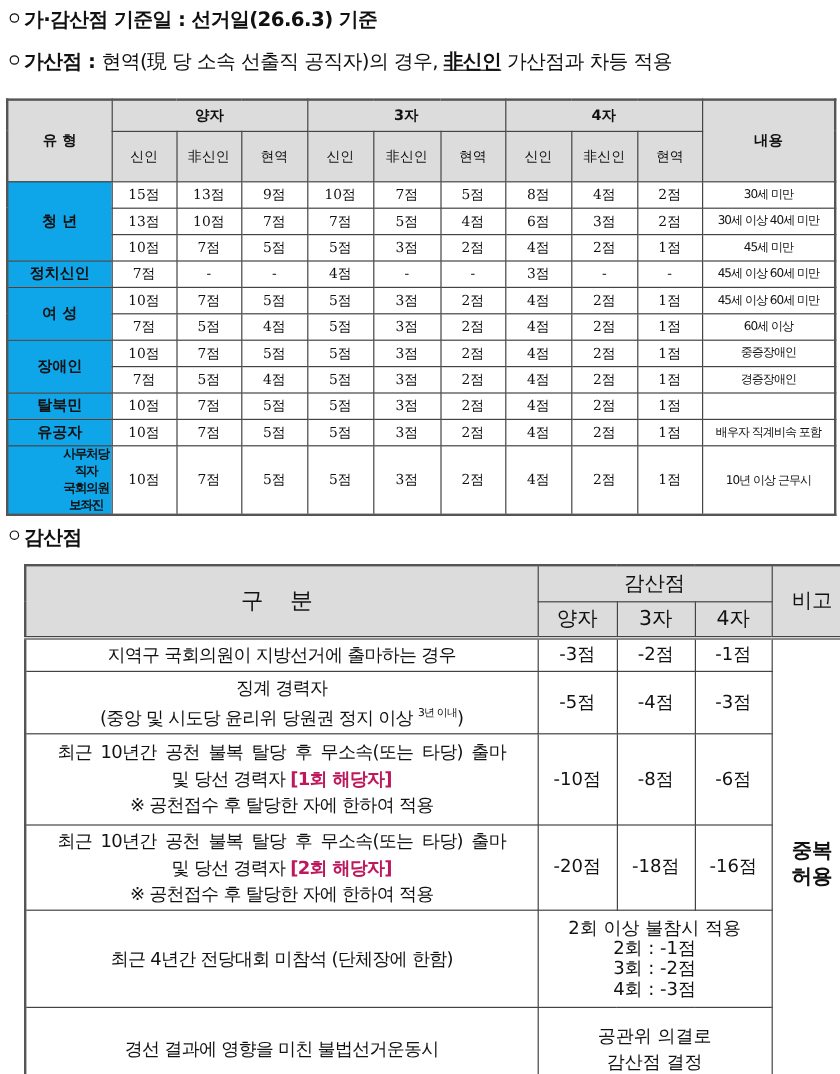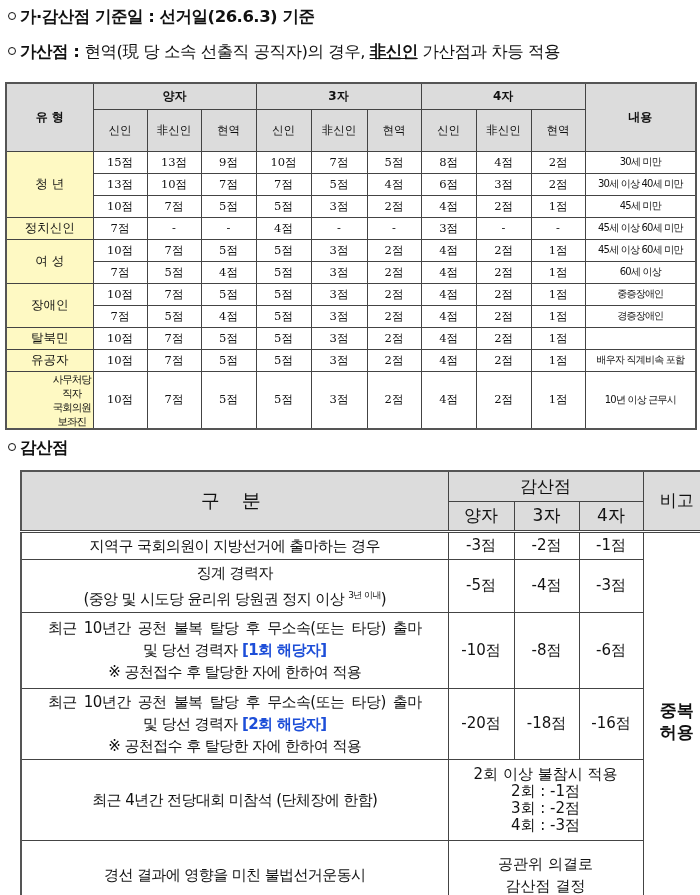--- a/index.html
+++ b/index.html
@@ -10,34 +10,34 @@
   .heading .emph { font-weight:bold; text-decoration:underline; }
   .bullet { display:inline-block; width:8px; height:8px; border:1.5px solid #111; border-radius:50%; margin-right:4px; vertical-align:middle; position:relative; top:-2px; box-sizing:border-box; }
 
   table { border-collapse:collapse; position:absolute; table-layout:fixed; }
   td, th { border:1px solid #444; padding:0; text-align:center; vertical-align:middle; }
 
   
   #t1 { left:5px; top:82px; width:690px; font-family:"DejaVu Serif", serif; font-size:11.5px; border:2px solid #555; }
   #t1 th { background:#dcdcdc; font-family:"DejaVu Sans", sans-serif; font-weight:bold; font-size:12px; }
   #t1 th.sub { font-weight:normal; font-size:11.5px; }
-  #t1 td.type { background:#fef9c3; font-family:"DejaVu Sans", sans-serif; font-weight:normal; font-size:12.5px; }
+  #t1 td.type { background:#0ea5e9; font-family:"DejaVu Sans", sans-serif; font-weight:bold; font-size:12.5px; }
   #t1 td.type.small { font-size:10.5px; line-height:14px; letter-spacing:-1px;padding-left:44px; }
   #t1 td.desc { font-family:"DejaVu Sans", sans-serif; font-size:10px; letter-spacing:-0.8px; white-space:nowrap; }
   #t1 tr.h1 { height:26px; } #t1 tr.h2 { height:42px; }
   #t1 tr.r { height:22px; } #t1 tr.rl { height:40px; }
 
   
   #t2 { left:20px; top:470px; width:690px; font-size:15px; border:2px solid #555; }
   #t2 th { background:#dcdcdc; font-weight:normal; font-size:17px; }
   #t2 th.big { font-size:19px; letter-spacing:8px; }
   #t2 td { font-size:15px; }
   #t2 td.cat { text-align:center; padding:2px 6px; line-height:22px; letter-spacing:-0.6px; }
   #t2 td.note { vertical-align:middle; font-weight:bold; font-size:17px; line-height:22px; }
-  #t2 .blue { color:#1d4ed8; font-weight:bold; }
+  #t2 .blue { color:#be185d; font-weight:bold; }
   #t2 sup { font-size:9px; }
   #t2 .multi { line-height:17px; }
   #t2 .hdr-sep { border-bottom:3px double #444; }
 </style>
 </head>
 <body>
 
 <div class="heading" style="top:6px;">
   <span class="bullet"></span><span>가·감산점 기준일</span><span> : </span><span>선거일(26.6.3) 기준</span>
 </div>

